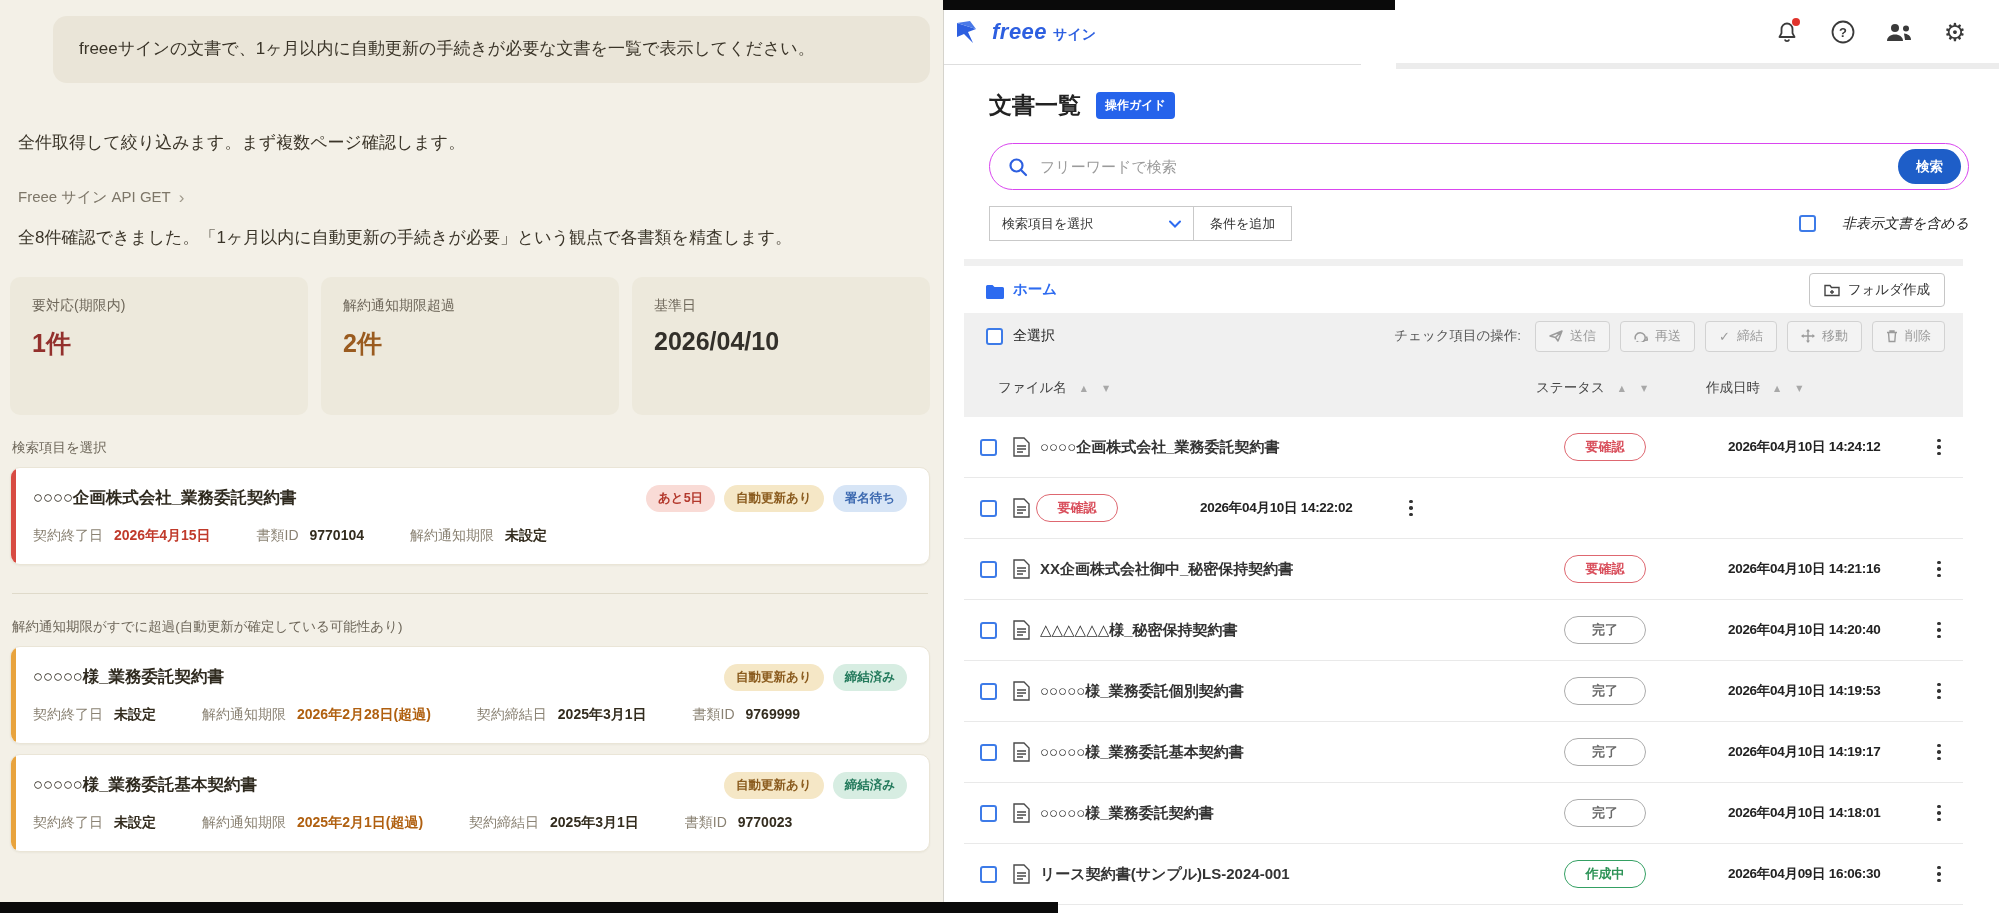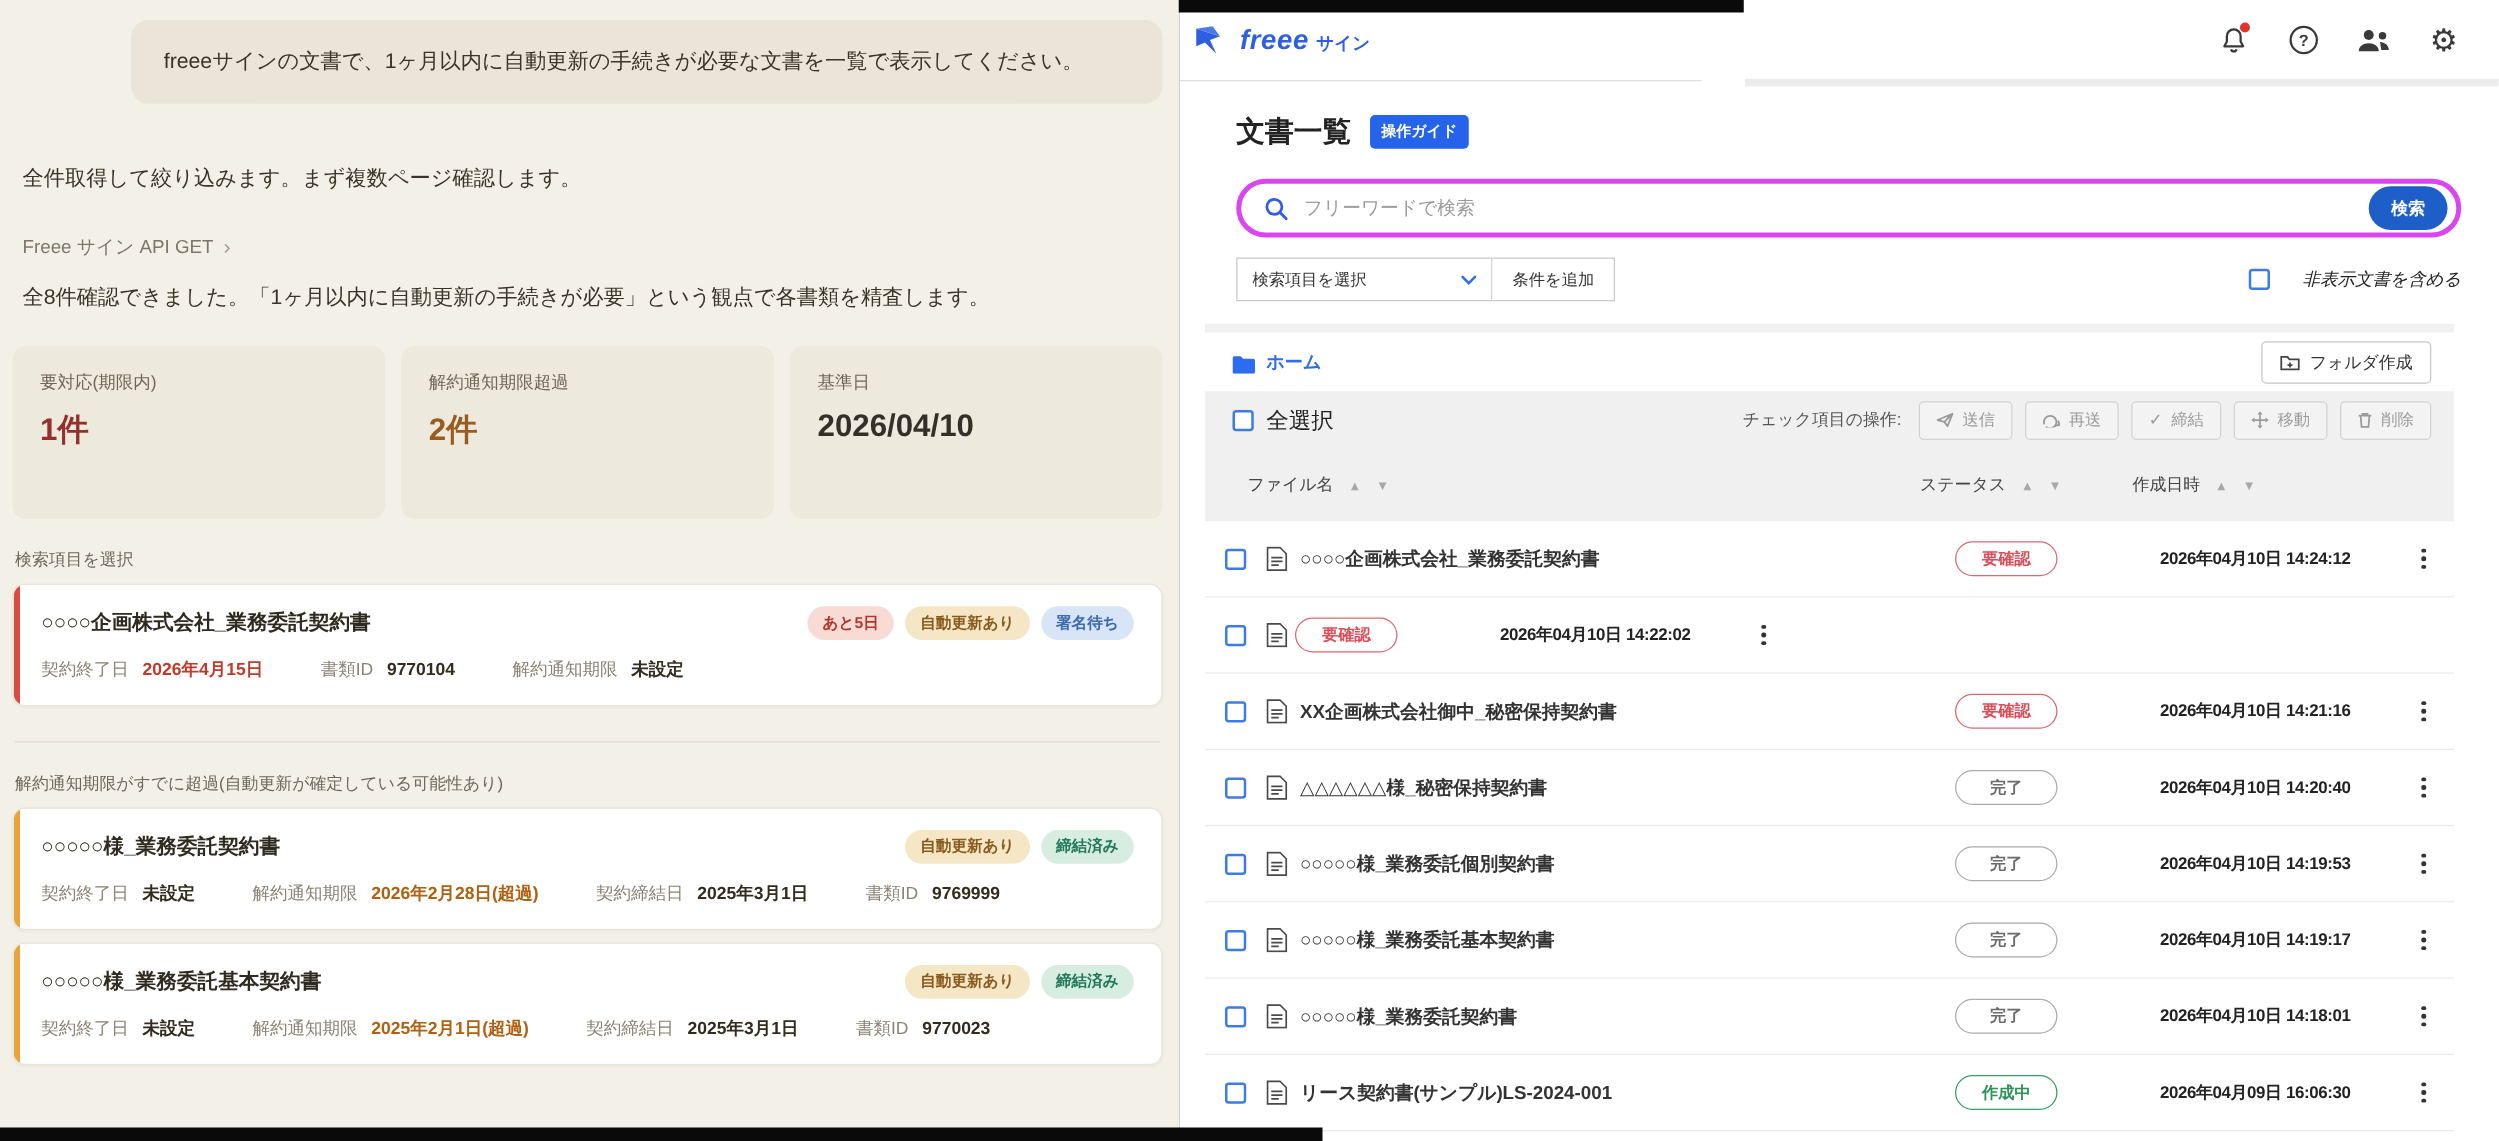--- a/index.html
+++ b/index.html
@@ -3,21 +3,21 @@
 <meta charset="utf-8">
 <style>
   * { margin:0; padding:0; box-sizing:border-box; }
   html,body { width:1999px; height:913px; }
   body { font-family:"Liberation Sans","DejaVu Sans",sans-serif; overflow:hidden; background:#fff; }
   .stage { position:relative; width:1999px; height:913px; overflow:hidden; }
 
   
   .chat-panel { position:absolute; left:0; top:0; width:943px; height:913px;
     background:#F3F0E7; padding:16px 13px 0 10px; }
-  .user-bubble { margin-left:95px; background:#EAE5D8; border-radius:14px;
+  .user-bubble { margin-left:43px; background:#EAE5D8; border-radius:14px;
     padding:19px 26px; font-size:17px; line-height:1.7; color:#3A3428; }
   .assistant-text { margin-top:46px; font-size:17px; line-height:1.7; color:#3A3428; padding-left:8px; }
   .tool-link { margin-top:30px; margin-left:8px; display:inline-flex; align-items:center; gap:8px;
     background:none; border:none; font-family:inherit; font-size:15px; color:#7D7668; cursor:pointer; }
   .tool-link .chev { font-size:17px; color:#A09A8C; }
   .assistant-text2 { margin-top:16px; font-size:17px; line-height:1.7; color:#3A3428; padding-left:8px; max-width:880px; }
 
   .stats-row { display:flex; gap:13px; margin-top:24px; }
   .stat-card { flex:1; background:#EDE9DC; border-radius:10px; padding:20px 22px; height:138px; }
   .stat-label { font-size:14px; color:#6E675A; }
@@ -63,21 +63,21 @@
   .gear-glyph { font-family:"DejaVu Sans",sans-serif; font-size:25px; color:#3A3A3A; line-height:1; }
   .header-rule-left { position:absolute; left:0; top:64px; width:417px; height:1px; background:#DEDEDE; }
   .header-rule-right { position:absolute; left:452px; top:63px; width:604px; height:6px; background:#ECECEC; }
 
   .app-content { padding:0 30px 0 45px; }
   .title-row { margin-top:26px; display:flex; align-items:center; gap:15px; }
   .page-title { font-size:23px; font-weight:bold; color:#222; }
   .guide-badge { background:#2563EB; color:#fff; font-size:12px; font-weight:bold;
     padding:5px 9px; border-radius:4px; cursor:pointer; }
 
-  .search-bar { margin-top:22px; height:47px; border:4px solid #d946ef; border-radius:26px;
+  .search-bar { margin-top:22px; height:47px; border:1px solid #d946ef; border-radius:26px;
     display:flex; align-items:center; padding:0 7px 0 18px; background:#fff; }
   .search-input { border:none; outline:none; flex:1; margin-left:12px; font-size:15px;
     color:#333; font-family:inherit; background:transparent; }
   .search-input::placeholder { color:#9B9B9B; }
   .search-btn { background:#1E5EC8; color:#fff; border:none; height:35px; padding:0 18px;
     border-radius:18px; font-size:13.5px; font-weight:bold; font-family:inherit; cursor:pointer; }
 
   .filter-row { margin-top:16px; display:flex; align-items:center; }
   .select-box { width:205px; height:35px; border:1px solid #C9C9C9; background:#fff;
     display:flex; align-items:center; justify-content:space-between; padding:0 12px;
@@ -92,21 +92,21 @@
   .folder-row { background:#fff; height:47px; display:flex; align-items:center;
     justify-content:space-between; padding:0 18px 0 22px; }
   .home-link { display:flex; align-items:flex-end; gap:9px; cursor:pointer; }
   .home-label { font-size:14.5px; font-weight:bold; color:#2D6BF0; }
   .create-folder-btn { background:#fff; border:1px solid #C6C6C6; border-radius:4px; height:34px;
     padding:0 14px; display:flex; align-items:center; gap:8px; font-size:13.5px; color:#333;
     font-family:inherit; cursor:pointer; }
 
   .bulk-row { height:46px; display:flex; align-items:center; padding:0 18px 0 22px; }
   .select-all { display:flex; align-items:center; gap:10px; cursor:pointer; }
-  .select-all-label { font-size:18px; color:#222; }
+  .select-all-label { font-size:14px; color:#222; }
   .bulk-ops { margin-left:auto; display:flex; align-items:center; gap:10px; }
   .bulk-ops-label { font-size:13.5px; color:#555; margin-right:4px; }
   .op-btn { height:31px; border:1px solid #D2D2D2; border-radius:4px; background:#F3F3F3;
     padding:0 13px; display:flex; align-items:center; gap:7px; font-size:13px; color:#9B9B9B;
     font-family:inherit; cursor:pointer; }
   .op-glyph { font-size:13px; color:#9B9B9B; font-family:"DejaVu Sans",sans-serif; }
 
   .table-header { height:58px; display:flex; align-items:center; padding:0 16px 0 34px;
     font-size:13.5px; color:#444; }
   .sorts { margin-left:14px; display:inline-flex; gap:16px; }

